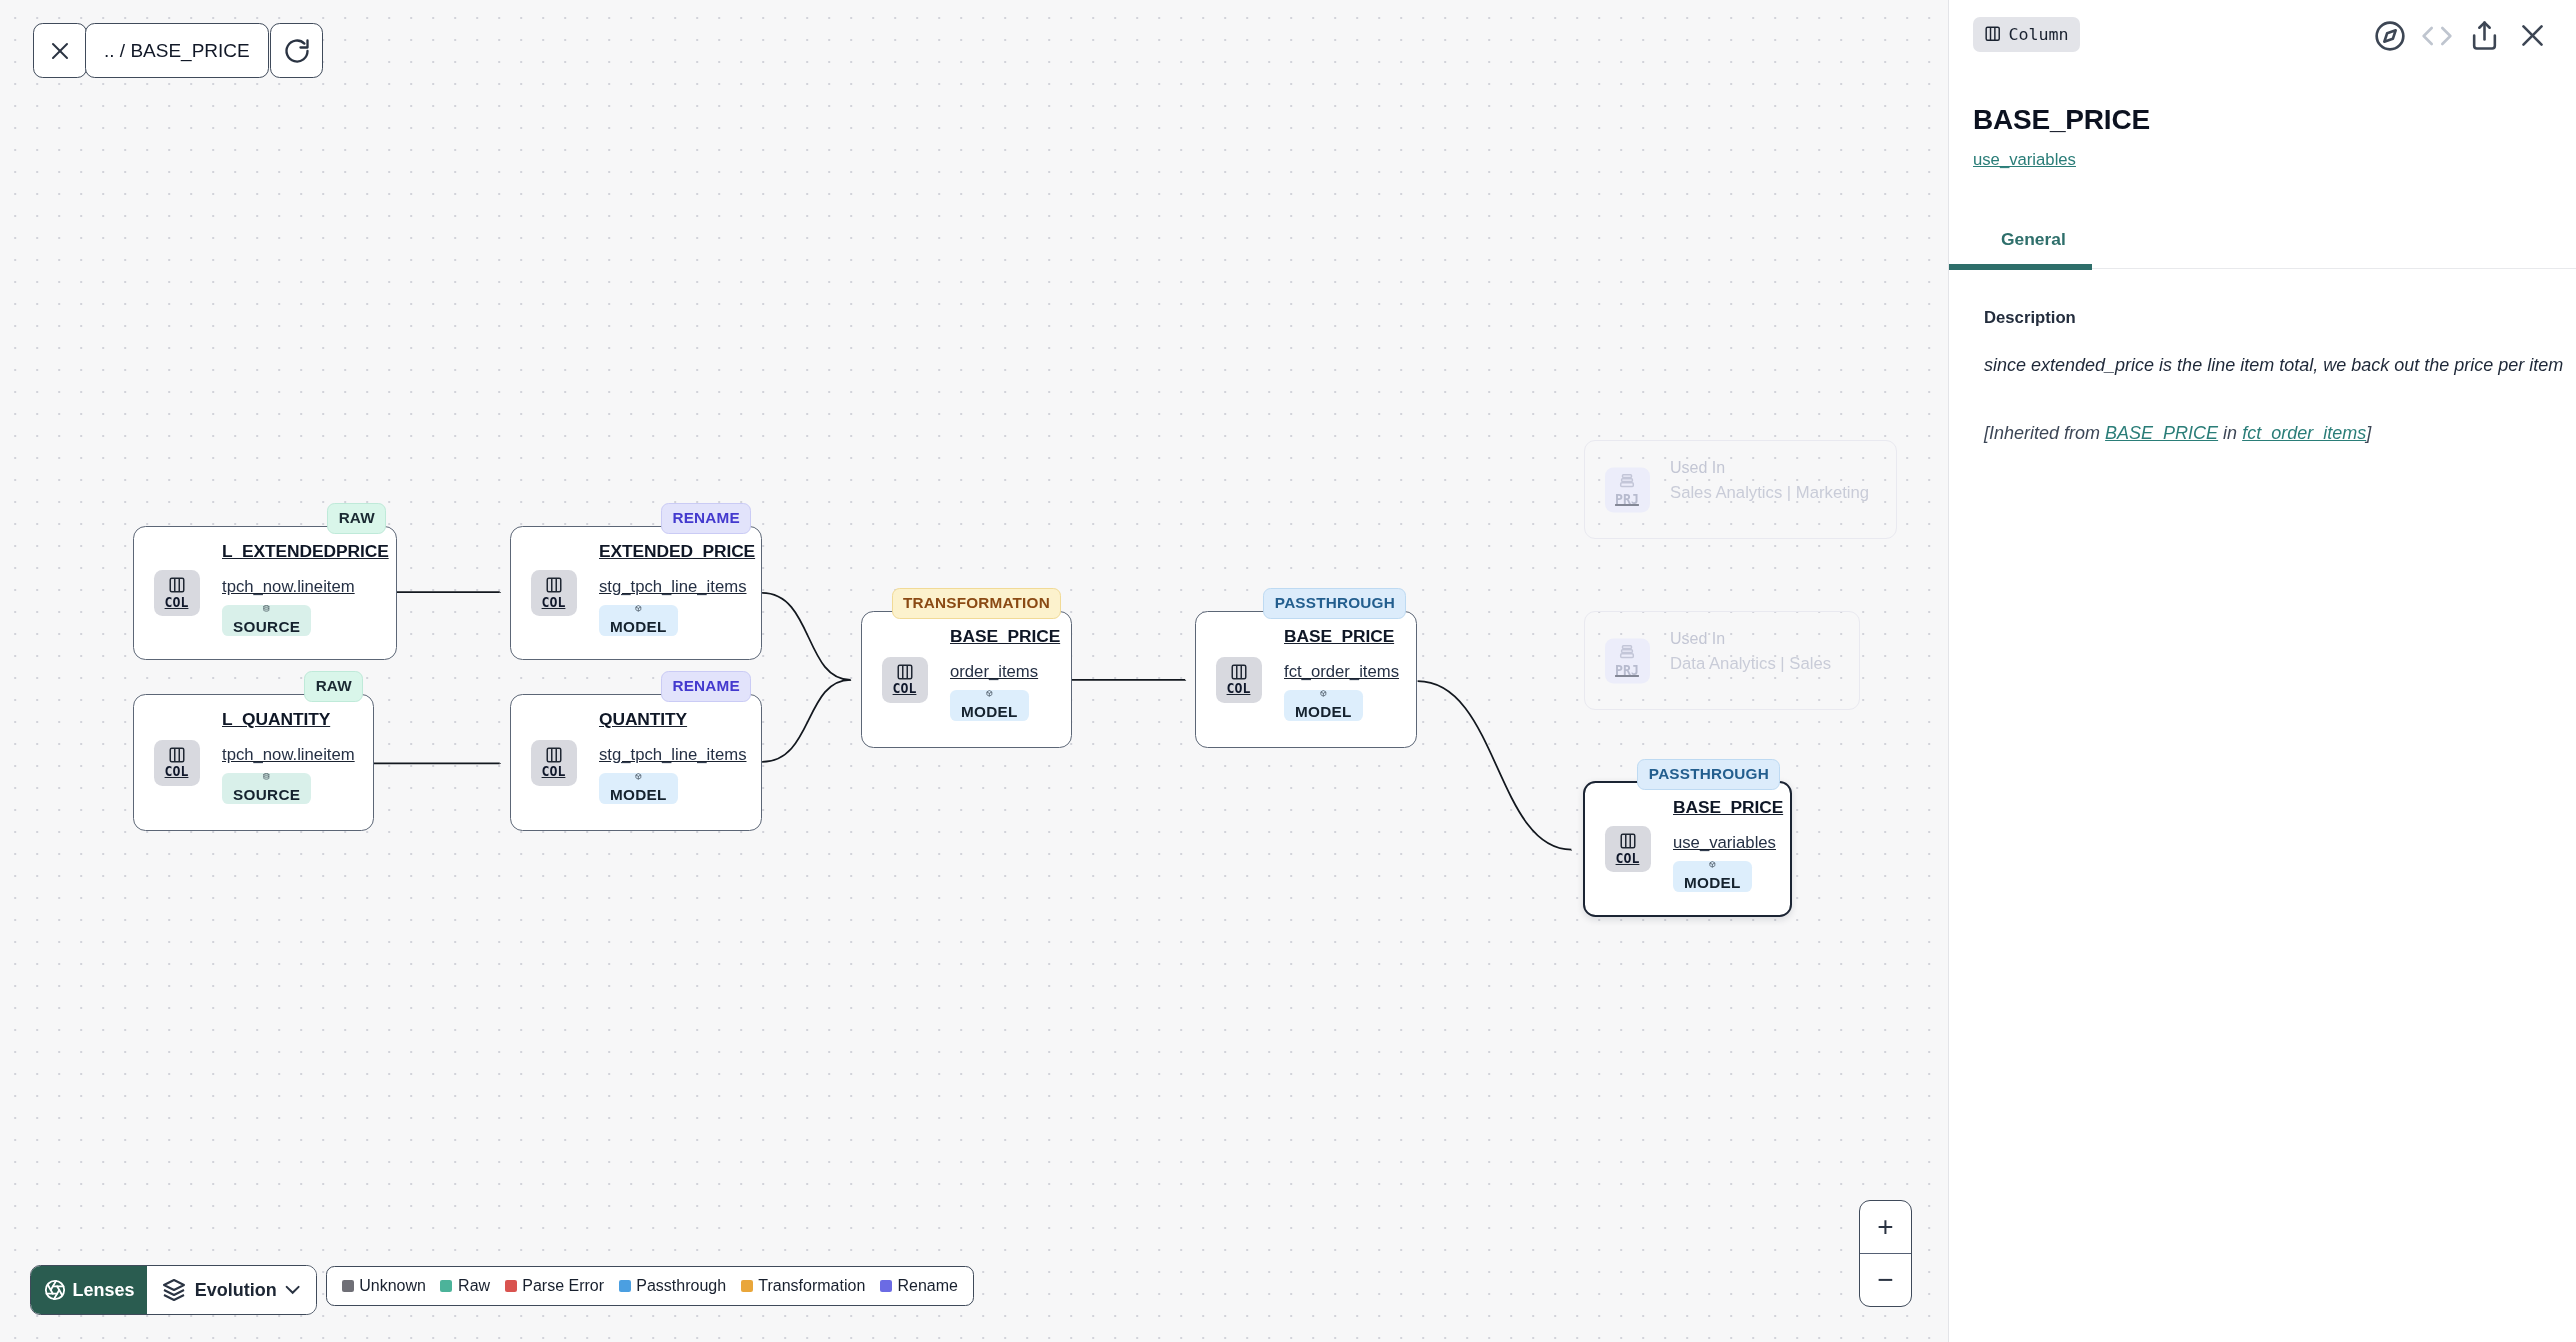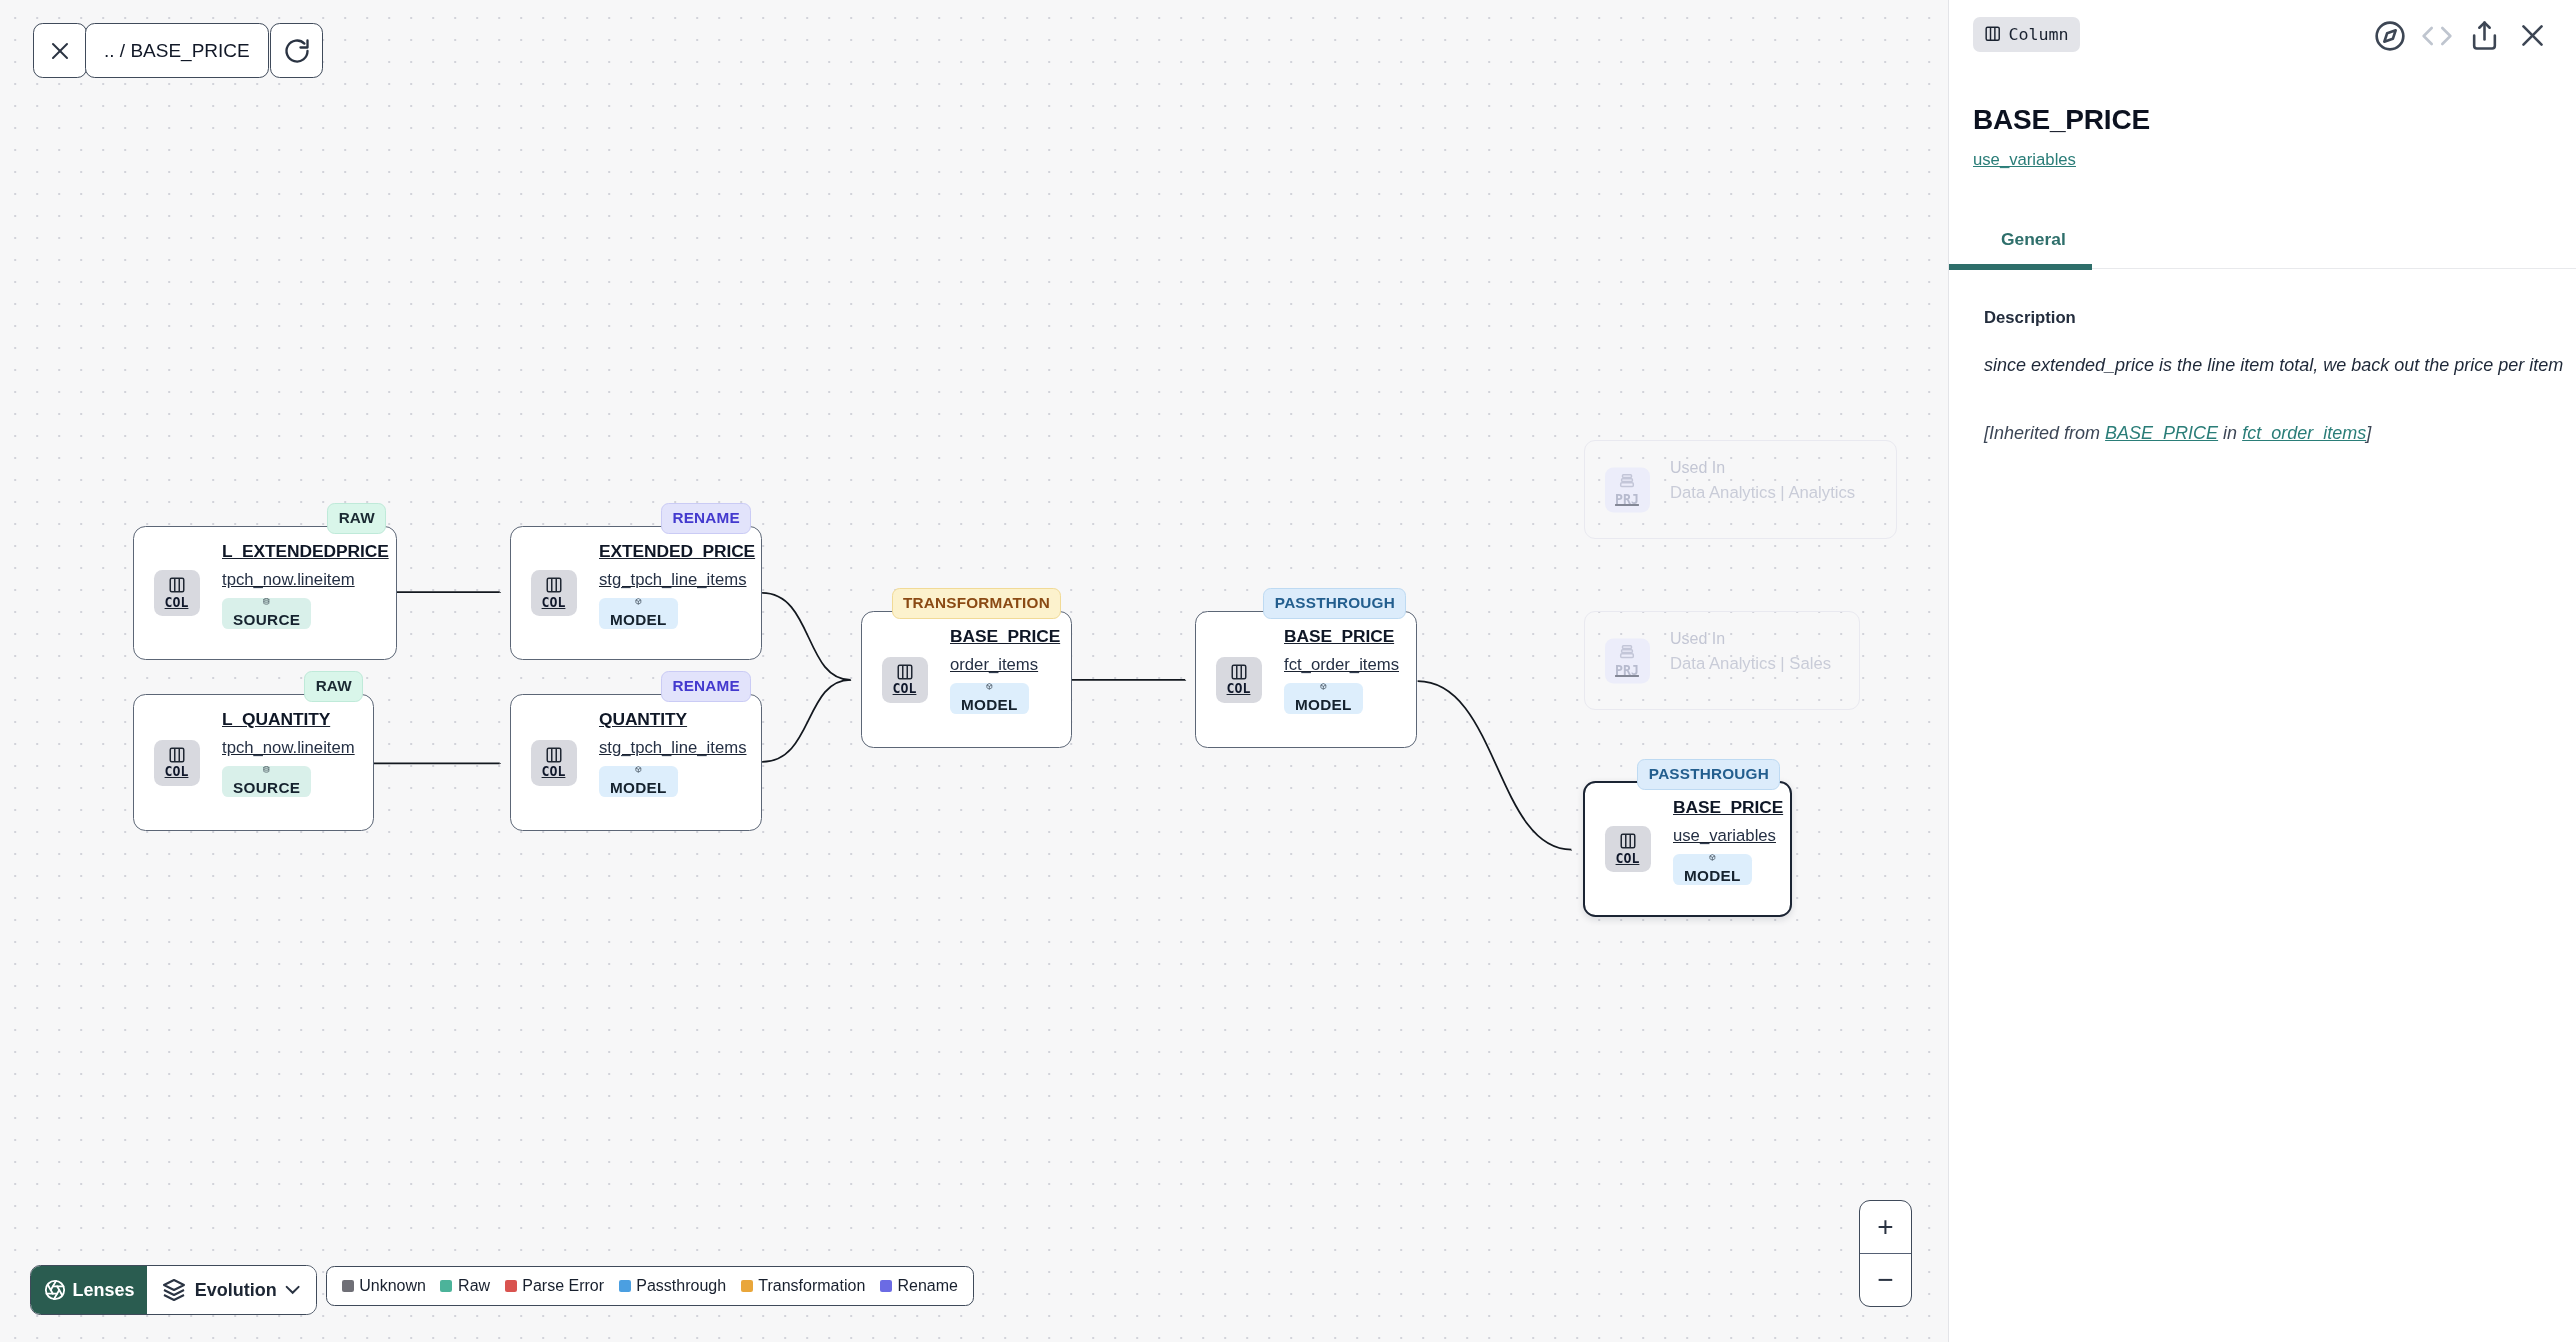--- a/index.html
+++ b/index.html
@@ -41,21 +41,21 @@
   .chip { position:absolute; left:19.5px; top:50%; transform:translateY(-50%);
     width:46px; height:46px; border-radius:8.4px; background:#d8d9df;
     display:flex; flex-direction:column; align-items:center; justify-content:center; gap:0.7px;text-decoration:underline; }
   .chip span { font-family:"DejaVu Sans Mono","Liberation Mono",monospace;
     font-size:13.2px; font-weight:700; color:#0f172a; }
   .chip.prj { background:#ecedfa; }
   .chip.prj span { color:#b7bbce; }
 
   .nbody { margin-left:88px; padding-top:14px;text-decoration:underline; }
   .ntitle { font-size:17.4px; font-weight:700; color:#0f1726; letter-spacing:-0.1px; white-space:nowrap; }
-  .nsub { font-size:16.7px; color:#253044; margin-top:8px; white-space:nowrap; }
+  .nsub { font-size:16.7px; color:#253044; margin-top:15px; white-space:nowrap; }
   .badge { display:inline-flex; align-items:center; gap:6.3px; margin-top:8.4px;
     height:31px; padding:0 11px; border-radius:6.3px; font-size:15.3px; font-weight:700;
     letter-spacing:0.3px; color:#15222e;flex-direction:column; }
   .badge.source { background:#d9f0ea; }
   .badge.model  { background:#ddeefc; }
 
   
   .uin { position:absolute; border:1.4px solid #e9e9f0; border-radius:11px; }
   .u0 { left:1584px; top:440px; width:313px; height:99px; }
   .u1 { left:1584px; top:611px; width:276px; height:99px; }
@@ -319,21 +319,21 @@
   <div class="uin u0">
     <div class="chip prj">
       <svg class="ic" width="18" height="18" viewBox="0 0 24 24" fill="none" stroke="#c3c6d8" stroke-width="2">
           <rect x="6" y="3" width="12" height="3.6" rx="1.2"></rect>
           <rect x="4.8" y="8.4" width="14.4" height="3.6" rx="1.2"></rect>
           <rect x="3.6" y="13.8" width="16.8" height="4.8" rx="1.4"></rect>
         </svg>
       <span>PRJ</span>
     </div>
     <div class="ulab">Used In</div>
-    <div class="uname">Data Analytics | Analytics</div>
+    <div class="uname">Sales Analytics | Marketing</div>
   </div>
   <div class="uin u1">
     <div class="chip prj">
       <svg class="ic" width="18" height="18" viewBox="0 0 24 24" fill="none" stroke="#c3c6d8" stroke-width="2">
           <rect x="6" y="3" width="12" height="3.6" rx="1.2"></rect>
           <rect x="4.8" y="8.4" width="14.4" height="3.6" rx="1.2"></rect>
           <rect x="3.6" y="13.8" width="16.8" height="4.8" rx="1.4"></rect>
         </svg>
       <span>PRJ</span>
     </div>

